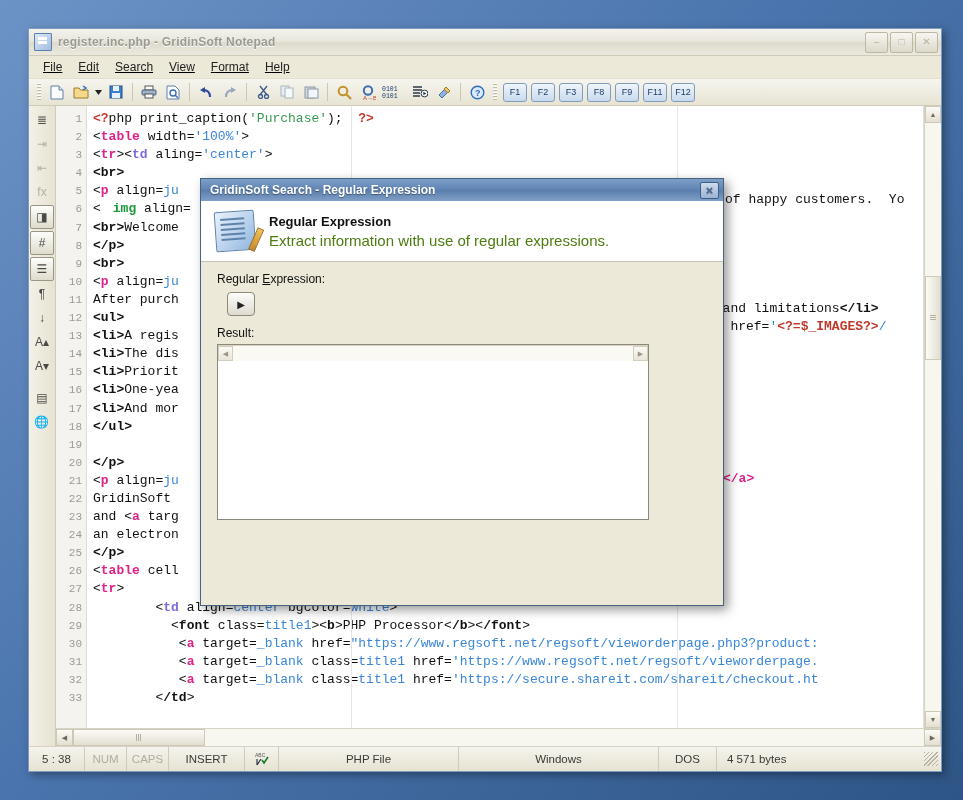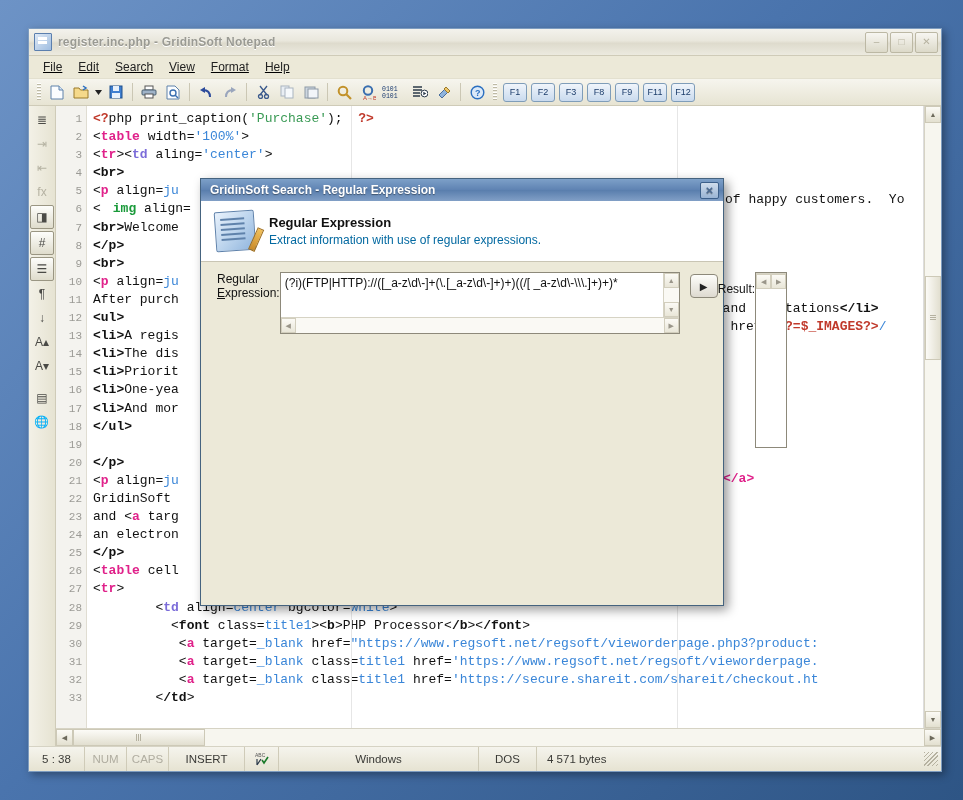--- a/index.html
+++ b/index.html
@@ -174,22 +174,22 @@
   .bigicon:before{
     content:"";position:absolute;left:5px;top:6px;width:24px;height:2px;background:#5f82ab;
     box-shadow:0 5px 0 #5f82ab,0 10px 0 #5f82ab,0 15px 0 #5f82ab,0 20px 0 #5f82ab;
   }
   .bigicon:after{
     content:"";position:absolute;right:-5px;bottom:-3px;width:5px;height:22px;
     background:linear-gradient(to bottom,#f2c15a,#c98a2a);transform:rotate(28deg);
     border:1px solid #a06f1e;
   }
   #dlghead .h1{font-size:13px;font-weight:bold;color:#111;margin-bottom:3px;}
-  #dlghead .h2{font-size:12px;color:#0369a1;}
-  #dlgbody{flex:1;padding:10px 16px 0 16px;display:flex;flex-direction:row;min-height:0;}
+  #dlghead .h2{font-size:15px;color:#4d7c0f;}
+  #dlgbody{flex:1;padding:10px 16px 0 16px;display:flex;flex-direction:column;min-height:0;}
   .fieldlabel{font-size:12px;color:#111;margin-bottom:4px;}
   .fieldlabel u{text-decoration:underline;}
   .regexrow{display:flex;align-items:flex-start;}
   .memoframe{
     border:1px solid #8d897a;background:#fff;display:flex;flex-direction:column;
   }
   .memoframe .inner{display:flex;flex:1;min-height:0;}
   .memoframe .text{
     flex:1;min-width:0;overflow:hidden;padding:3px 4px;
     font-family:"Liberation Sans",sans-serif;font-size:12px;color:#111;white-space:pre;
@@ -489,20 +489,21 @@
     <div class="cell dim" style="width:42px">NUM</div>
     <div class="cell dim" style="width:42px">CAPS</div>
     <div class="cell" style="width:76px">INSERT</div>
     <div class="cell" style="width:34px">
       <svg width="16" height="16" viewBox="0 0 16 16">
           <text x="1" y="6" font-size="5" fill="#555" font-family="Liberation Sans">ABC</text>
           <path d="M3 8v6M3 14l4-6" stroke="#2b3a4a" stroke-width="1.2" fill="none"></path>
           <path d="M8 9l2 3 4-6" stroke="#1a7a2a" stroke-width="1.6" fill="none"></path>
         </svg>
     </div>
+    <div class="cell" style="width:180px">PHP File</div>
     <div class="cell" style="width:200px">Windows</div>
     <div class="cell" style="width:58px">DOS</div>
     <div class="cell grow" style="justify-content:flex-start;padding-left:10px">4 571 bytes</div>
     <div class="resizer"></div>
   </div>
 </div>
 
 <div id="dialog">
 
   <div id="dlgtitle">
@@ -516,35 +517,20 @@
       <div class="h1">Regular Expression</div>
       <div class="h2">Extract information with use of regular expressions.</div>
     </div>
   </div>
 
   <div id="dlgbody">
 
     <div class="fieldlabel"><span>Regular </span><u>E</u><span>xpression:</span></div>
 
     <div class="regexrow">
-      <div class="memoframe" style="width:398px;height:60px;">
-        <div class="inner">
-          <div class="text" style="white-space:pre-wrap;word-break:break-all;">(?i)(FTP|HTTP)://([_a-z\d\-]+(\.[_a-z\d\-]+)+)((/[ _a-z\d\-\\\.]+)+)*</div>
-          <div class="vb">
-            <div class="msbtn">▲</div>
-            <div class="track"></div>
-            <div class="msbtn">▼</div>
-          </div>
-        </div>
-        <div class="hb">
-          <div class="msbtn">◀</div>
-          <div class="track"></div>
-          <div class="msbtn">▶</div>
-        </div>
-      </div>
       <div class="playbtn">▶</div>
     </div>
 
     <div class="fieldlabel" style="margin-top:10px">Result:</div>
 
     <div class="memoframe" style="width:430px;height:174px;">
       <div class="hb">
         <div class="msbtn">◀</div>
         <div class="track"></div>
         <div class="msbtn">▶</div>

